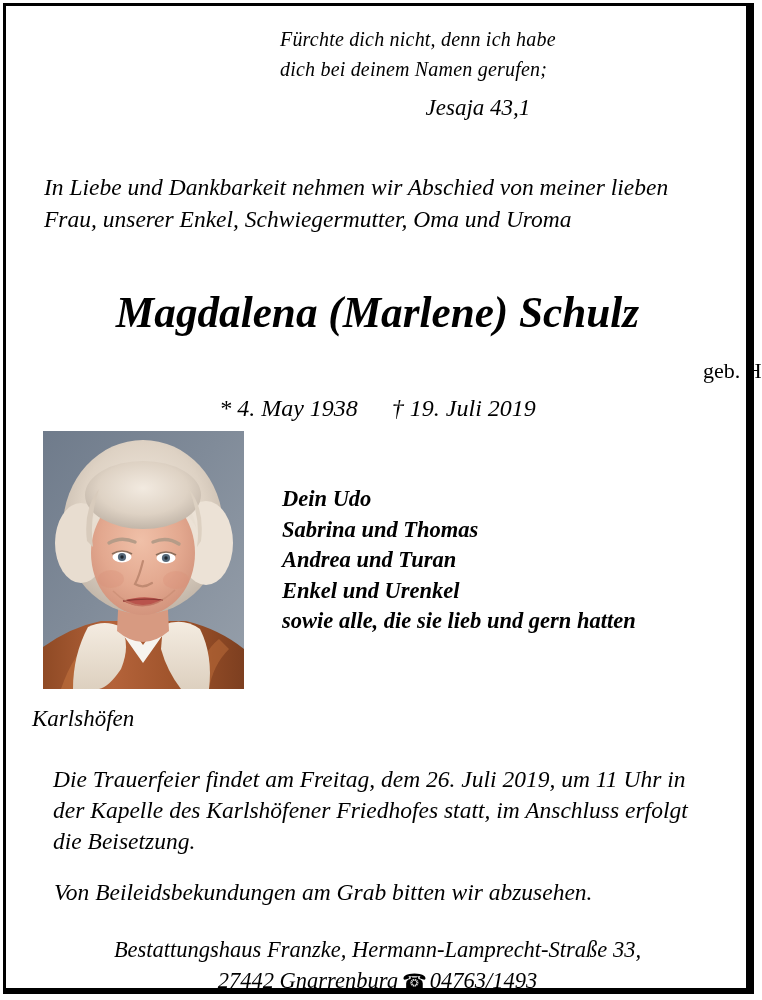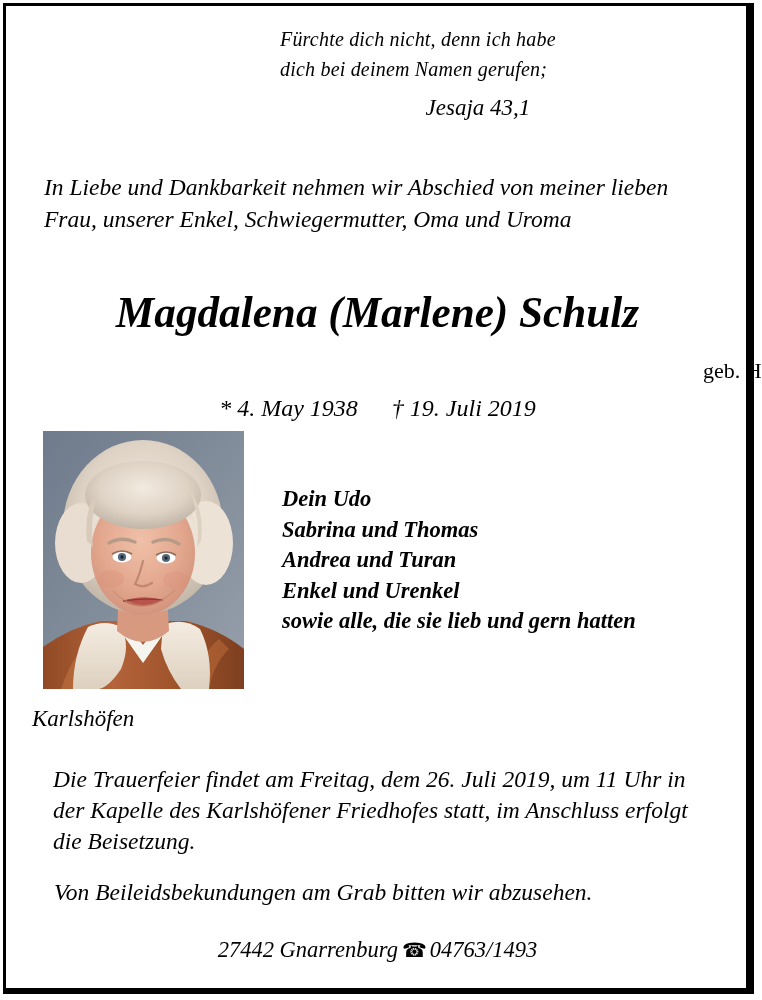--- a/index.html
+++ b/index.html
@@ -290,19 +290,20 @@
       <div>sowie alle, die sie lieb und gern hatten</div>
     </div>
 
     <div class="place">Karlshöfen</div>
 
     <div class="service">Die Trauerfeier findet am Freitag, dem 26. Juli 2019, um 11 Uhr in der Kapelle des Karlshöfener Friedhofes statt, im Anschluss erfolgt die Beisetzung.</div>
 
     <div class="condolence">Von Beileidsbekundungen am Grab bitten wir abzusehen.</div>
 
     <div class="funeralhome">
+      <div>Bestattungshaus Franzke, Hermann-Lamprecht-Straße 33,</div>
       <div>
         <span>27442 Gnarrenburg</span><span class="phone-glyph">☎</span><span>04763/1493</span>
       </div>
     </div>
 
   </div>
 </div>
 
 </body></html>

